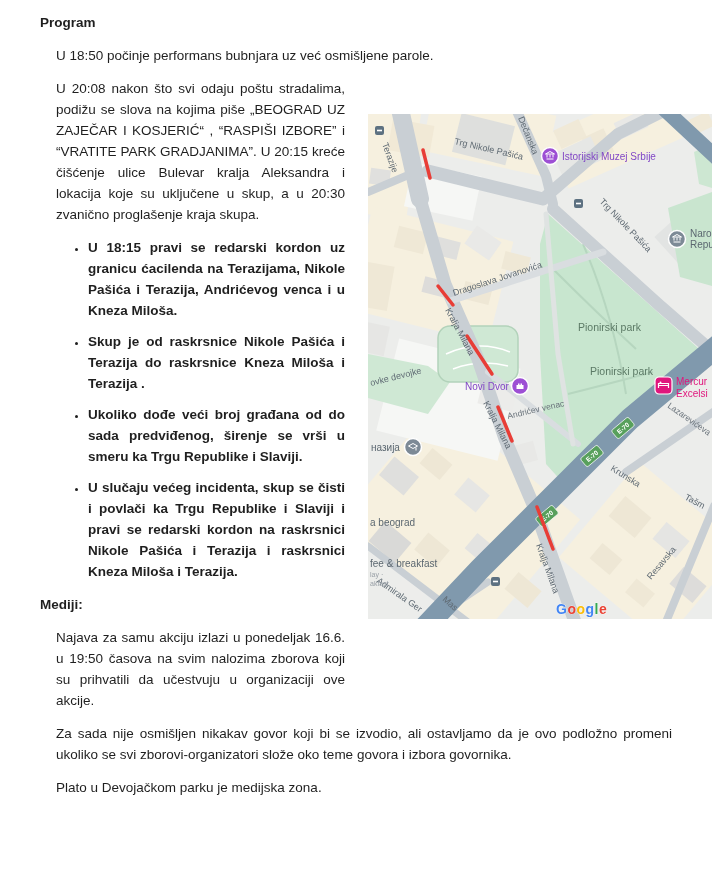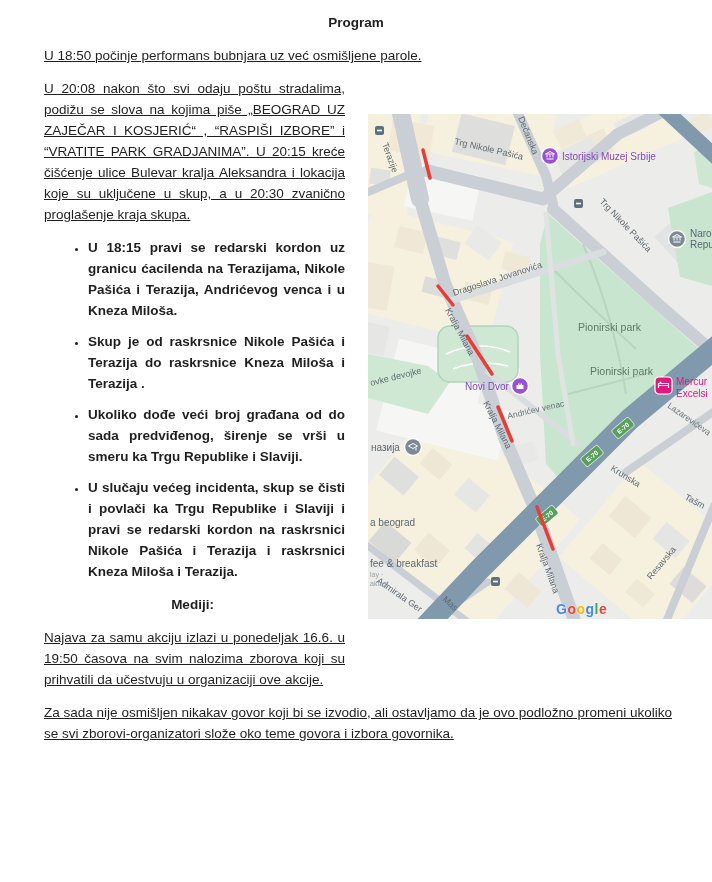--- a/index.html
+++ b/index.html
@@ -2,22 +2,22 @@
 <html><head>
 <meta charset="utf-8">
 <style>
   html,body{margin:0;padding:0;}
   body{
     width:712px;height:882px;overflow:hidden;background:#ffffff;
     font-family:"Liberation Sans","DejaVu Sans",sans-serif;
     color:#1f1f1f;font-size:13.5px;line-height:21px;
   }
   .page{position:relative;width:712px;height:882px;box-sizing:border-box;padding:12px 40px 0 40px;}
-  .h{font-weight:bold;margin:0 0 12px 0;font-size:13.5px;text-align:center;}
-  p{margin:0 0 12px 4px;text-align:justify;text-decoration:underline;}
+  .h{font-weight:bold;margin:0 0 12px 0;font-size:13.5px;}
+  p{margin:0 0 12px 16px;text-align:justify;}
   ul{margin:0 0 12px 0;padding:0 0 0 48px;font-weight:bold;}
   li{margin:0 0 10px 0;text-align:justify;}
   li::marker{font-size:11px;}
   .map-float{
     float:right;width:344px;height:505px;
     margin:36px -40px 60px 23px;
     position:relative;
   }
   .map-float svg{display:block;overflow:hidden;}
   svg text{font-family:"Liberation Sans","DejaVu Sans",sans-serif;}
@@ -232,14 +232,15 @@
   <ul>
     <li>U 18:15 pravi se redarski kordon uz granicu ćacilenda na Terazijama, Nikole Pašića i Terazija, Andrićevog venca i u Kneza Miloša.</li>
     <li>Skup je od raskrsnice Nikole Pašića i Terazija do raskrsnice Kneza Miloša i Terazija .</li>
     <li>Ukoliko dođe veći broj građana od do sada predviđenog, širenje se vrši u smeru ka Trgu Republike i Slaviji.</li>
     <li>U slučaju većeg incidenta, skup se čisti i povlači ka Trgu Republike i Slaviji i pravi se redarski kordon na raskrsnici Nikole Pašića i Terazija i raskrsnici Kneza Miloša i Terazija.</li>
   </ul>
 
   <div class="h">Mediji:</div>
   <p>Najava za samu akciju izlazi u ponedeljak 16.6. u 19:50 časova na svim nalozima zborova koji su prihvatili da učestvuju u organizaciji ove akcije.</p>
   <p>Za sada nije osmišljen nikakav govor koji bi se izvodio, ali ostavljamo da je ovo podložno promeni ukoliko se svi zborovi-organizatori slože oko teme govora i izbora govornika.</p>
+  <p>Plato u Devojačkom parku je medijska zona.</p>
 
 </div>
 
 </body></html>

